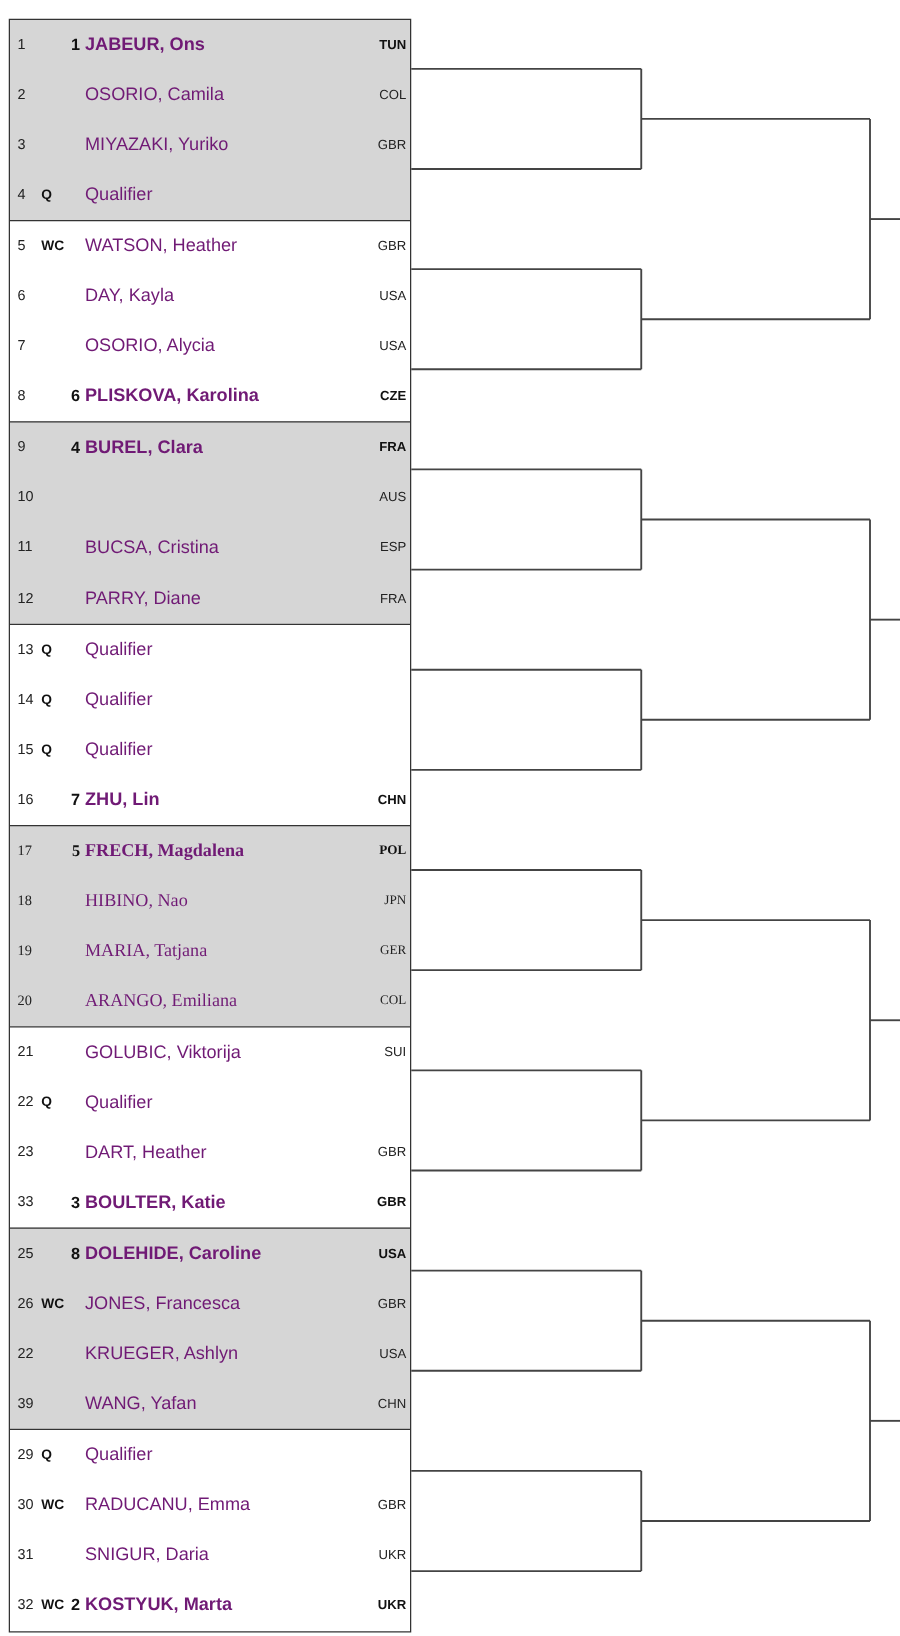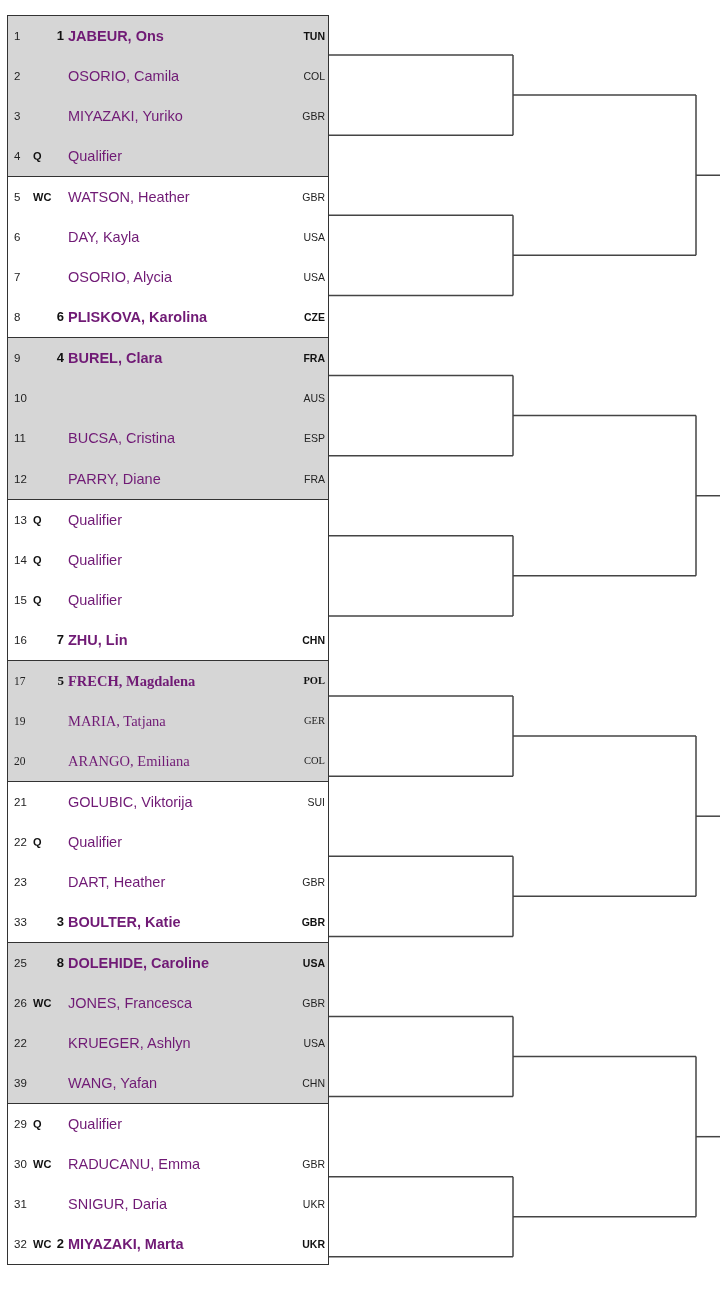--- a/index.html
+++ b/index.html
@@ -146,20 +146,27 @@
     </div>
     <div class="group shaded" style="background: rgb(214, 214, 214); font-family: Liberation Serif, serif;">
       <div class="row">
         <span class="pos">17</span>
         <span class="entry"></span>
         <span class="seed">5</span>
         <span class="name bold">FRECH, Magdalena</span>
         <span class="nation bold">POL</span>
       </div>
       <div class="row">
+        <span class="pos">18</span>
+        <span class="entry"></span>
+        <span class="seed"></span>
+        <span class="name">HIBINO, Nao</span>
+        <span class="nation">JPN</span>
+      </div>
+      <div class="row">
         <span class="pos">19</span>
         <span class="entry"></span>
         <span class="seed"></span>
         <span class="name">MARIA, Tatjana</span>
         <span class="nation">GER</span>
       </div>
       <div class="row">
         <span class="pos">20</span>
         <span class="entry"></span>
         <span class="seed"></span>
@@ -246,21 +253,21 @@
         <span class="pos">31</span>
         <span class="entry"></span>
         <span class="seed"></span>
         <span class="name">SNIGUR, Daria</span>
         <span class="nation">UKR</span>
       </div>
       <div class="row">
         <span class="pos">32</span>
         <span class="entry">WC</span>
         <span class="seed">2</span>
-        <span class="name bold">MIYAZAKI, Marta</span>
+        <span class="name bold">KOSTYUK, Marta</span>
         <span class="nation bold">UKR</span>
       </div>
     </div>
   </div>
 <svg id="bracket" width="720" height="1309" xmlns="http://www.w3.org/2000/svg">
     <line x1="329" y1="55.06" x2="513" y2="55.06" stroke="#444444" stroke-width="1.5"></line>
     <line x1="329" y1="135.18" x2="513" y2="135.18" stroke="#444444" stroke-width="1.5"></line>
     <line x1="513" y1="55.06" x2="513" y2="135.18" stroke="#444444" stroke-width="1.5"></line>
     <line x1="329" y1="215.3" x2="513" y2="215.3" stroke="#444444" stroke-width="1.5"></line>
     <line x1="329" y1="295.42" x2="513" y2="295.42" stroke="#444444" stroke-width="1.5"></line>

